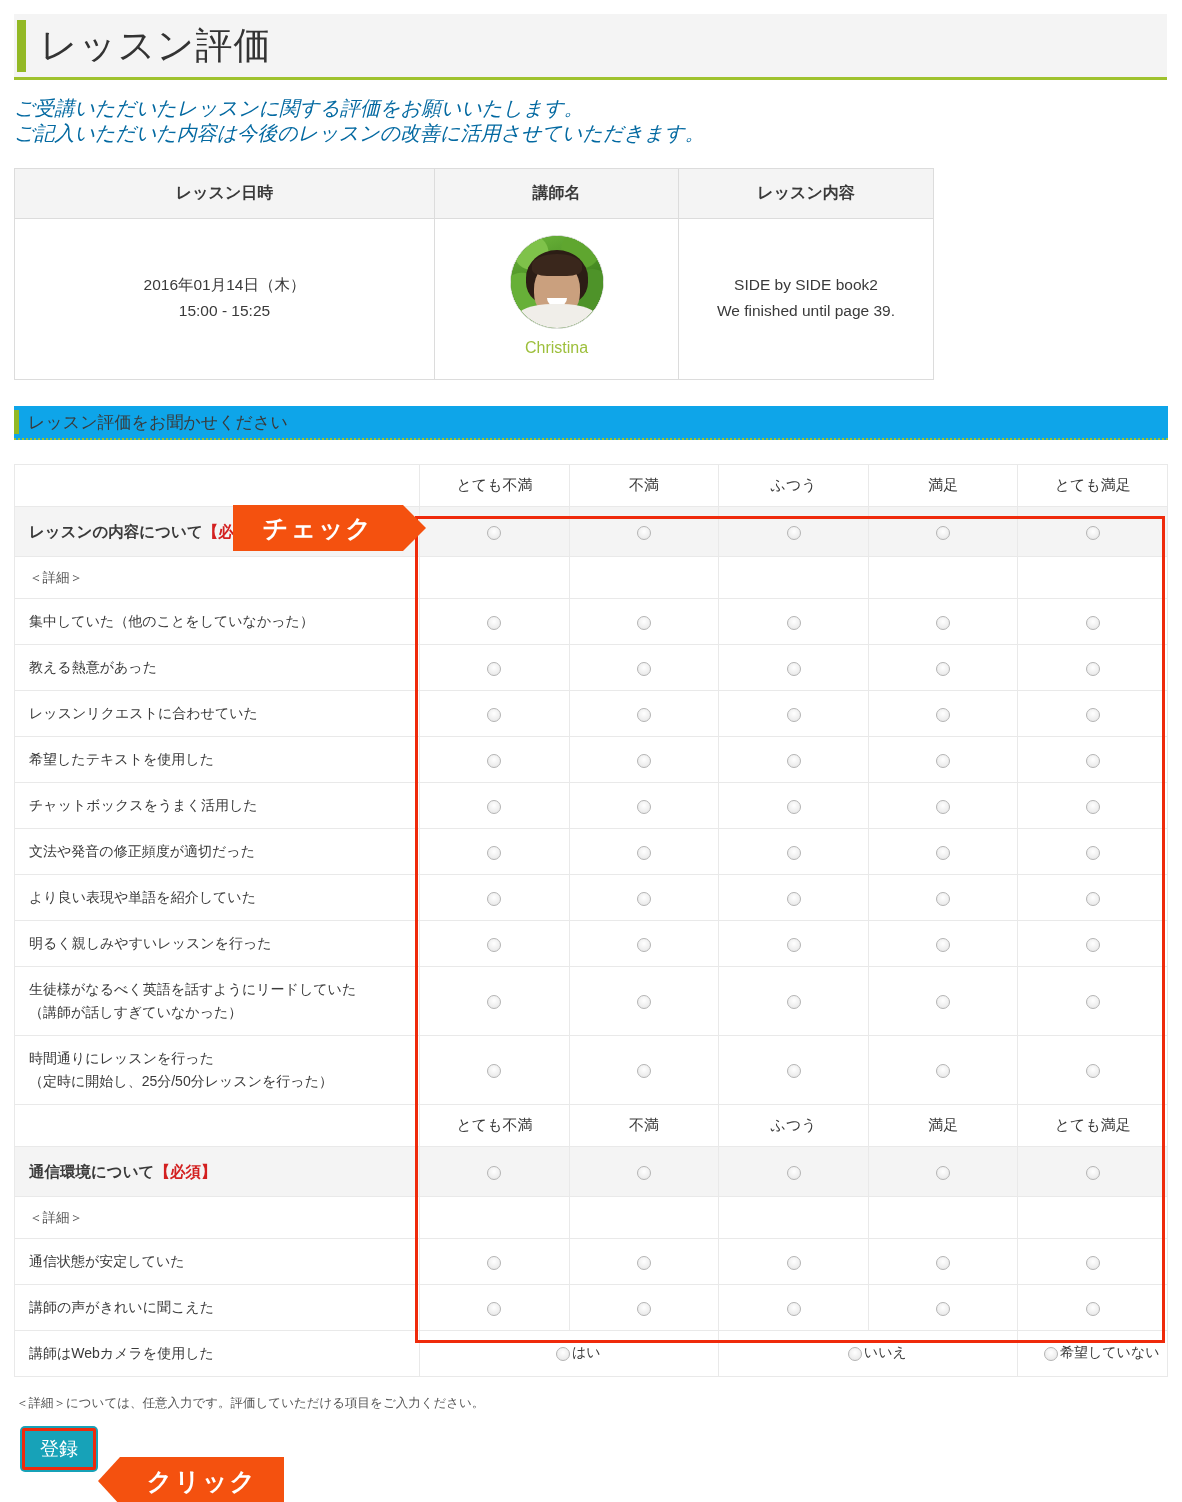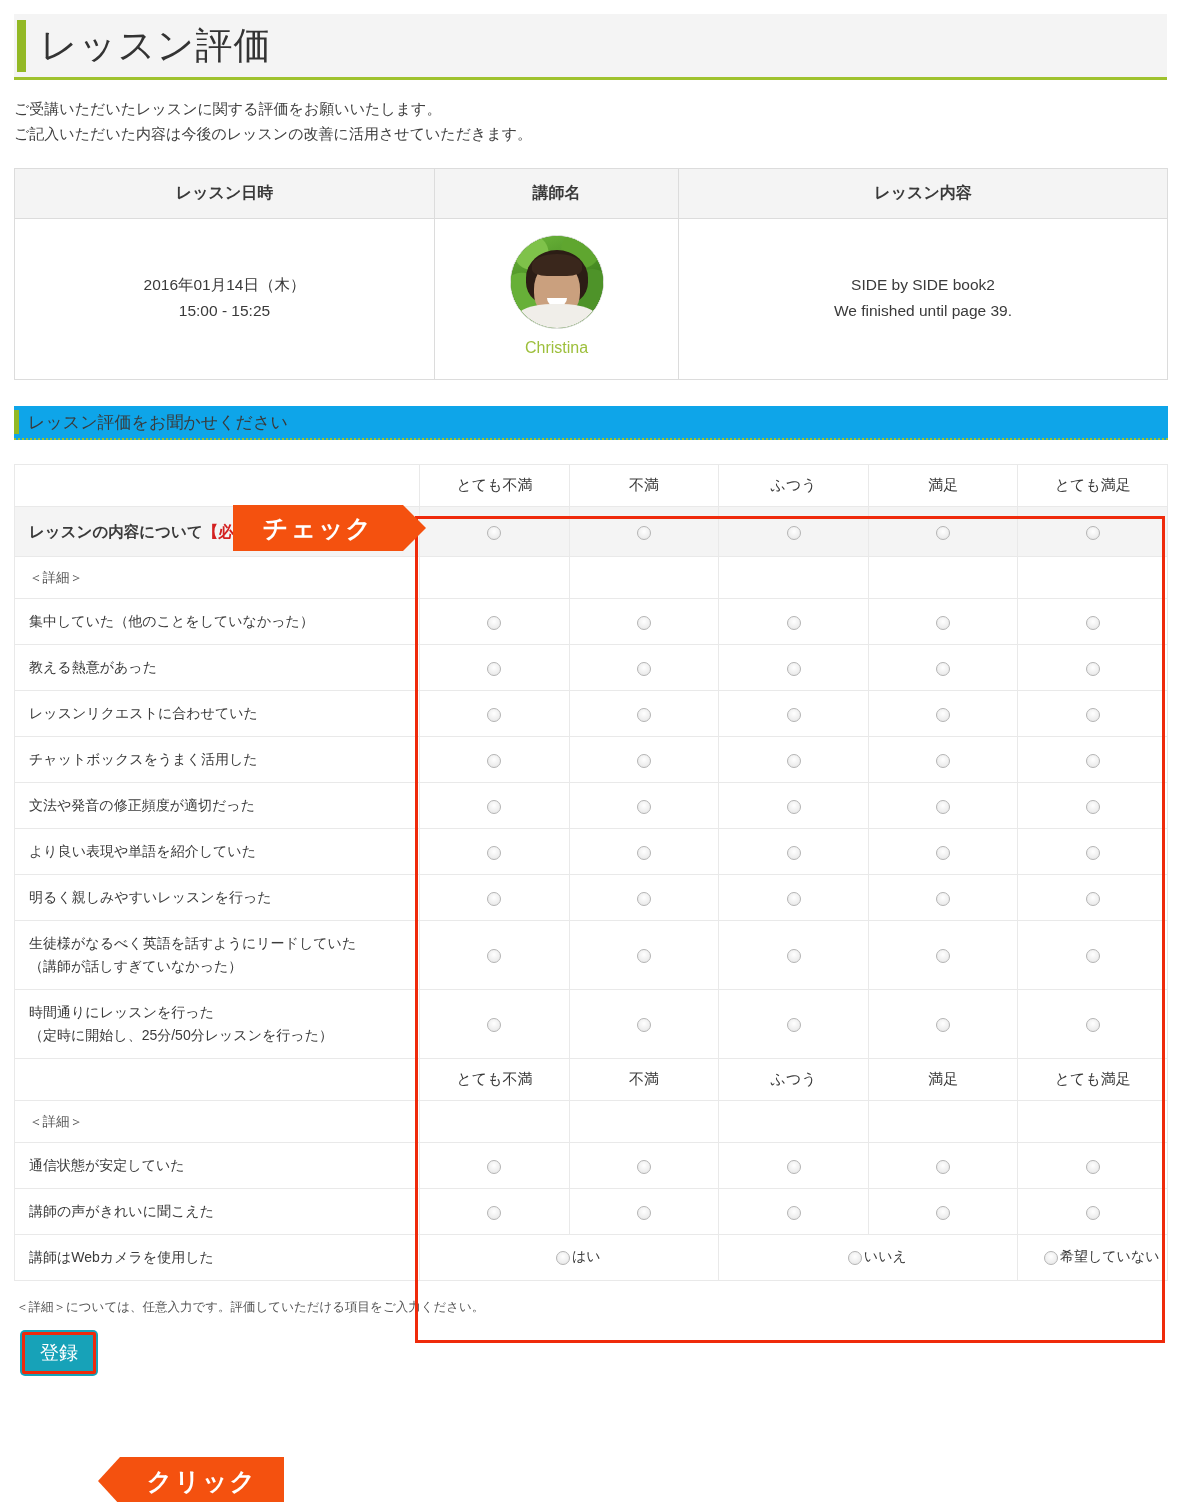--- a/index.html
+++ b/index.html
@@ -35,29 +35,30 @@
     font-size: 37px;
     line-height: 1;
     color: #333;
     letter-spacing: 1px;
     font-weight: 400;
   }
 
   
   .lead {
     margin: 16px 0 0 14px;
-    font-size: 15px;
+    font-size: 20px;
     line-height: 25px;
-    color: #404040;
+    color: #0369a1;
+    font-style: italic;
   }
 
   
   .info-table {
     margin: 22px 14px 0 14px;
-    width: 1154px;
+    width: 920px;
     border-collapse: collapse;
     border: 1px solid #dcdcdc;
     table-layout: fixed;
   }
   .info-table th {
     background: #f4f4f4;
     border: 1px solid #dcdcdc;
     font-size: 16px;
     font-weight: bold;
     color: #3a3a3a;
@@ -404,20 +405,28 @@
       </tr>
       <tr>
         <td class="lbl sub-label">レッスンリクエストに合わせていた</td>
         <td class="opt"><span class="radio"></span></td>
         <td class="opt"><span class="radio"></span></td>
         <td class="opt"><span class="radio"></span></td>
         <td class="opt"><span class="radio"></span></td>
         <td class="opt"><span class="radio"></span></td>
       </tr>
       <tr>
+        <td class="lbl sub-label">希望したテキストを使用した</td>
+        <td class="opt"><span class="radio"></span></td>
+        <td class="opt"><span class="radio"></span></td>
+        <td class="opt"><span class="radio"></span></td>
+        <td class="opt"><span class="radio"></span></td>
+        <td class="opt"><span class="radio"></span></td>
+      </tr>
+      <tr>
         <td class="lbl sub-label">チャットボックスをうまく活用した</td>
         <td class="opt"><span class="radio"></span></td>
         <td class="opt"><span class="radio"></span></td>
         <td class="opt"><span class="radio"></span></td>
         <td class="opt"><span class="radio"></span></td>
         <td class="opt"><span class="radio"></span></td>
       </tr>
       <tr>
         <td class="lbl sub-label">文法や発音の修正頻度が適切だった</td>
         <td class="opt"><span class="radio"></span></td>
@@ -469,20 +478,30 @@
 
       <tr class="hdr-row">
         <td class="lbl"></td>
         <td class="opt">とても不満</td>
         <td class="opt">不満</td>
         <td class="opt">ふつう</td>
         <td class="opt">満足</td>
         <td class="opt">とても満足</td>
       </tr>
 
+      <tr class="main-q">
+        <td class="lbl">
+          <span>通信環境について</span><span class="req">【必須】</span>
+        </td>
+        <td class="opt"><span class="radio"></span></td>
+        <td class="opt"><span class="radio"></span></td>
+        <td class="opt"><span class="radio"></span></td>
+        <td class="opt"><span class="radio"></span></td>
+        <td class="opt"><span class="radio"></span></td>
+      </tr>
 
       <tr class="detail-head">
         <td class="lbl" style="padding:9px 0 9px 14px;">＜詳細＞</td>
         <td class="opt"></td>
         <td class="opt"></td>
         <td class="opt"></td>
         <td class="opt"></td>
         <td class="opt"></td>
       </tr>
 

